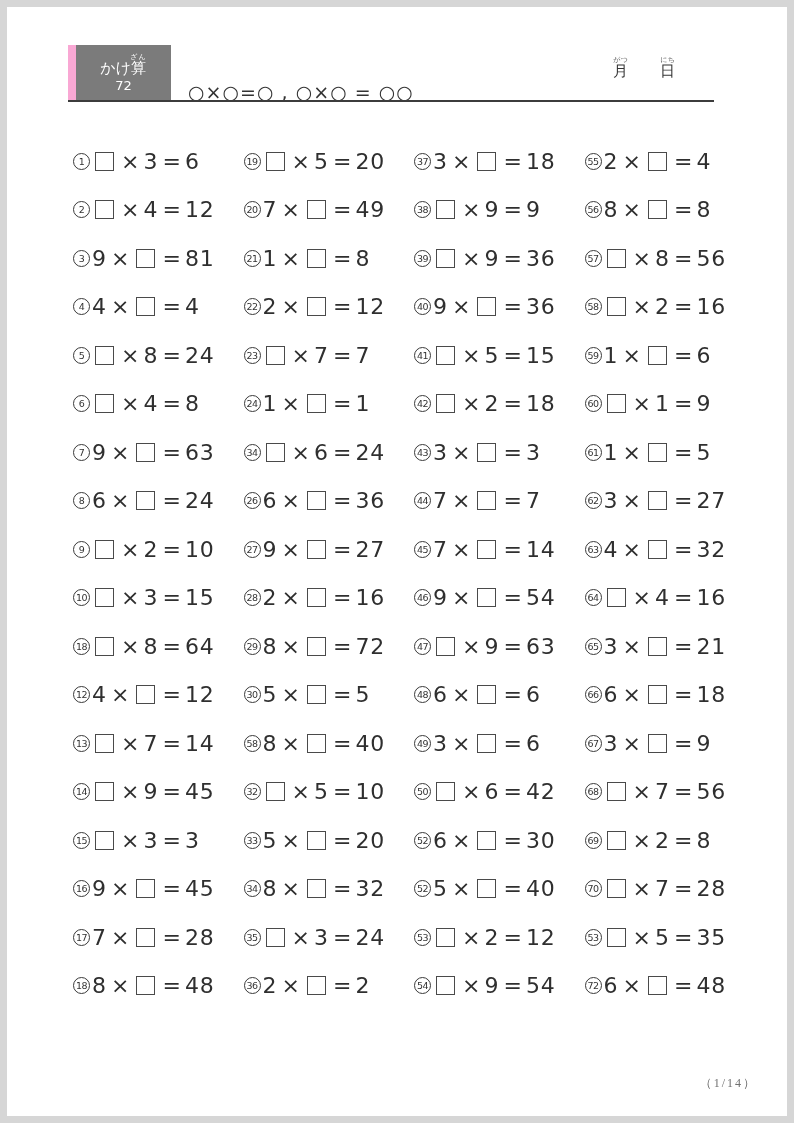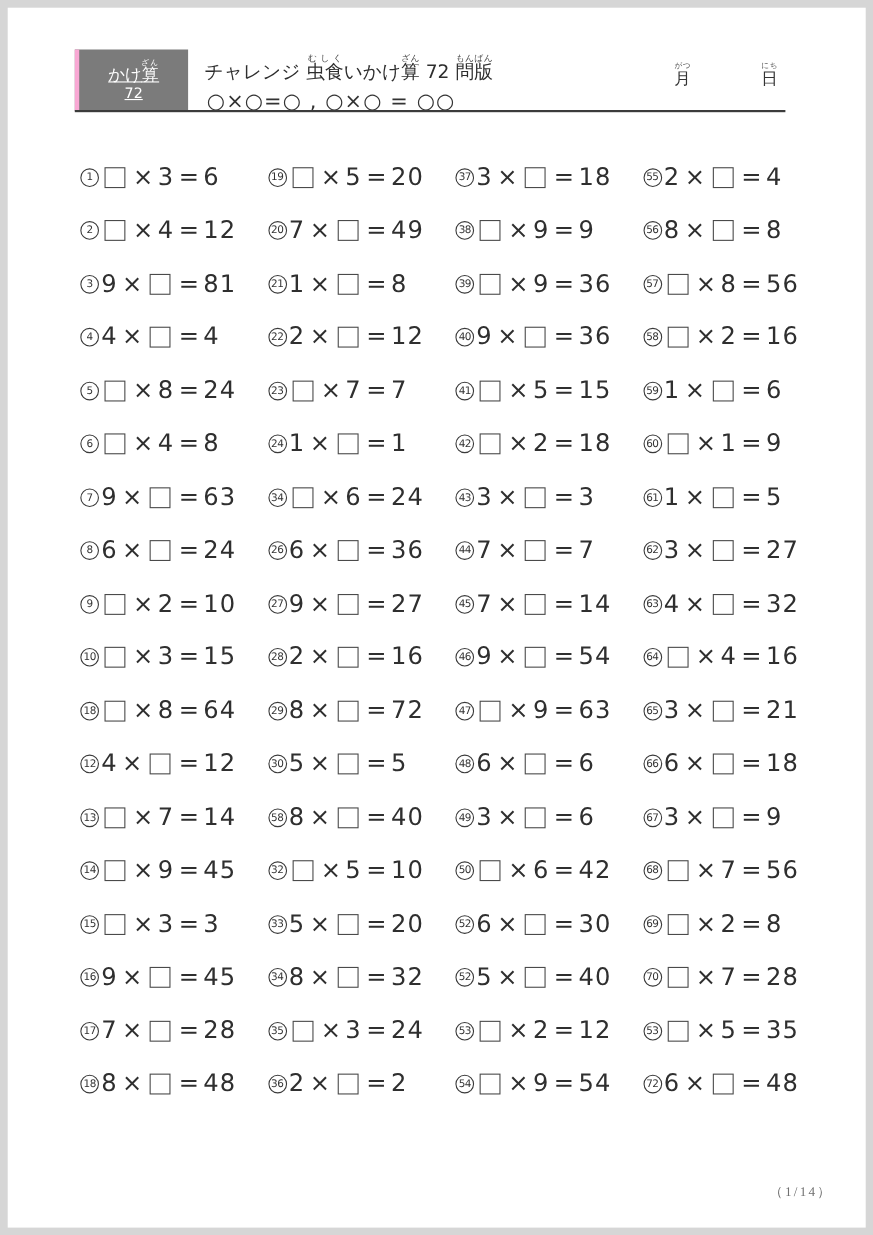--- a/index.html
+++ b/index.html
@@ -4,41 +4,40 @@
 <style>
   html,body { margin:0; padding:0; background:#ffffff; }
   .page {
     position:relative; width:794px; height:1123px; box-sizing:border-box;
     background:#ffffff; border:7px solid #d6d6d6; overflow:hidden;
     font-family:"DejaVu Sans", sans-serif; color:#333333;
   }
   
   .badge {
     position:absolute; left:61px; top:38px; width:103px; height:56px;
-    background:#7b7b7b; border-left:4px solid #f9a8d4; color:#ffffff;
+    background:#7b7b7b; border-left:8px solid #f9a8d4; color:#ffffff;
     display:flex; flex-direction:column; align-items:center; justify-content:center;
     box-sizing:border-box;
-    text-decoration:underline;
   }
   .badge-line1 { font-size:15px; line-height:1.05; }
   .badge-line1 rt { font-size:7px; letter-spacing:1px; }
   .badge-line2 { font-size:13px; margin-top:2px; }
   
   .title {
     position:absolute; left:179px; top:41px; font-size:17px; color:#2e2e2e;
     white-space:nowrap; line-height:1.1;
   }
   .title rt { font-size:8px; color:#444444; letter-spacing:0px; }
   .subtitle {
     position:absolute; left:181px; top:74px; font-size:19px;
     letter-spacing:1px; color:#333333; white-space:nowrap;
   }
   
   .date {
-    position:absolute; left:606px; top:49px; display:flex; gap:64px;
+    position:absolute; left:606px; top:49px; display:flex; gap:32px;
     font-size:15px; color:#333333; line-height:1.1;
   }
   .date rt { font-size:7px; color:#555555; }
   .hline { position:absolute; left:61px; top:93px; width:646px; height:2px; background:#3c3c3c; }
   
   .problems {
     position:absolute; left:66px; top:130px; width:682px; height:873px;
     display:grid; grid-template-columns:repeat(4,1fr); grid-template-rows:repeat(18,1fr);
     grid-auto-flow:column;
   }
@@ -65,21 +64,20 @@
 </head>
 <body>
 
 <div class="page">
 
   <div class="badge">
     <div class="badge-line1">かけ<ruby>算<rt>ざん</rt></ruby></div>
     <div class="badge-line2">72</div>
   </div>
 
-  <div class="title">チャレンジ <ruby>虫食<rt>むしく</rt></ruby>いかけ<ruby>算<rt>ざん</rt></ruby> 72 <ruby>問版<rt>もんばん</rt></ruby></div>
 
   <div class="subtitle">○×○=○ , ○×○ = ○○</div>
 
   <div class="date">
     <span><ruby>月<rt>がつ</rt></ruby></span>
     <span><ruby>日<rt>にち</rt></ruby></span>
   </div>
 
   <div class="hline"></div>
 

